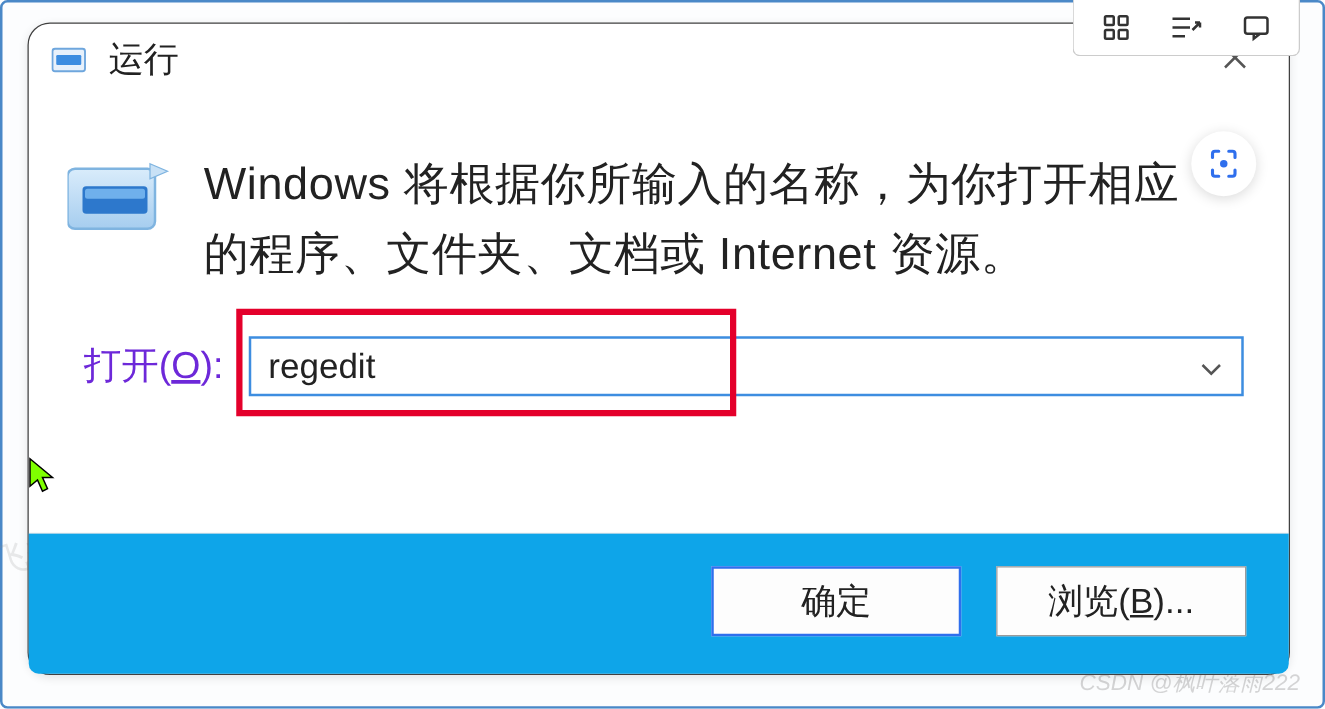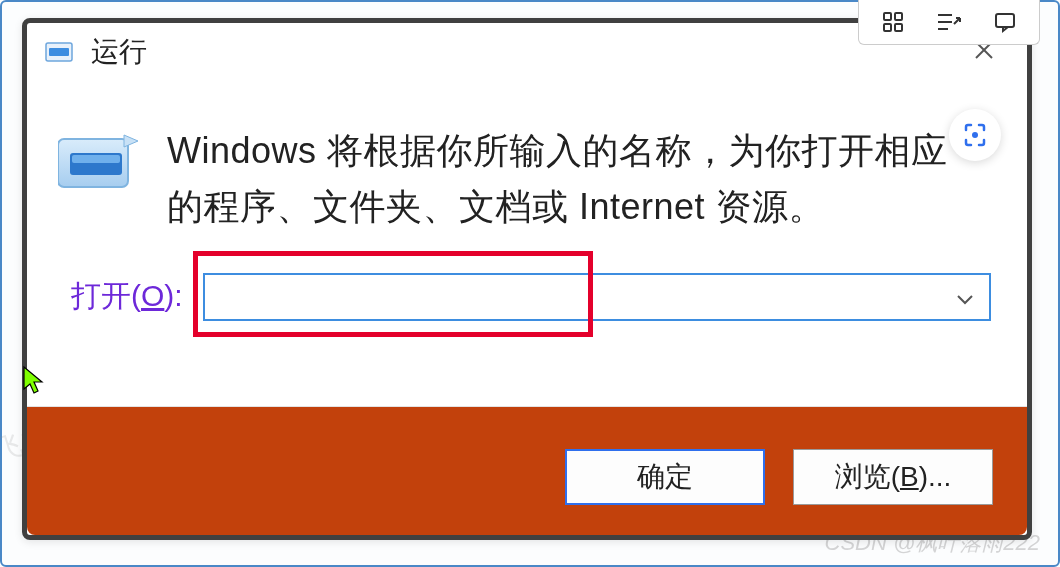--- a/index.html
+++ b/index.html
@@ -37,33 +37,33 @@
       font-size: 28px;
       color: rgba(140,140,140,0.18);
       pointer-events: none;
       transform: rotate(-18deg);
       white-space: nowrap;
     }
     .csdn-credit {
       position: absolute;
       right: 20px;
       bottom: 9px;
-      font-size: 22px;
+      font-size: 18px;
       color: rgba(120,120,120,0.3);
       font-style: italic;
     }
     .dialog {
       position: absolute;
       top: 18px;
       left: 22px;
       width: 1010px;
       height: 522px;
       background: #fff;
-      border: 5px solid #404040;
-      border-radius: 8px;
+      border: 1px solid #404040;
+      border-radius: 18px;
       box-shadow: 0 2px 8px rgba(0,0,0,0.1);
       display: flex;
       flex-direction: column;
     }
     .titlebar {
       display: flex;
       align-items: center;
       padding: 10px 20px 6px 16px;
       gap: 14px;
     }
@@ -135,26 +135,26 @@
       color: #555;
     }
     .cursor-arrow {
       position: absolute;
       left: 22px; top: 365px;
       width: 24px; height: 30px;
       z-index: 50;
     }
     .button-bar {
       margin-top: auto;
-      background: #c2410c;
+      background: #0ea5e9;
       border-top: 1px solid #e3e3e4;
       display: flex;
       justify-content: flex-end;
       gap: 28px;
-      padding: 42px 34px 30px 34px;
+      padding: 26px 34px 30px 34px;
       border-radius: 0 0 8px 8px;
     }
     .btn {
       width: 200px;
       height: 56px;
       background: #fdfdfd;
       border: 1px solid #9a9a9a;
       font-size: 28px;
       color: #222;
       display:flex;align-items:center;justify-content:center;
@@ -243,20 +243,21 @@
     <div class="desc">Windows 将根据你所输入的名称，为你打开相应的程序、文件夹、文档或 Internet 资源。</div>
   </div>
 
   <div class="input-row">
     <div class="open-label">
       <span>打开(</span><u>O</u><span>):</span>
     </div>
     <div class="combo-wrap">
       <div class="red-box"></div>
       <div class="combo">
+        <span>regedit</span>
         <span class="chev">
           <svg width="20" height="14" viewBox="0 0 20 14" fill="none" stroke="#555" stroke-width="2">
               <path d="M3 4 L10 11 L17 4"></path>
             </svg>
         </span>
       </div>
     </div>
   </div>
 
   <div class="button-bar">

